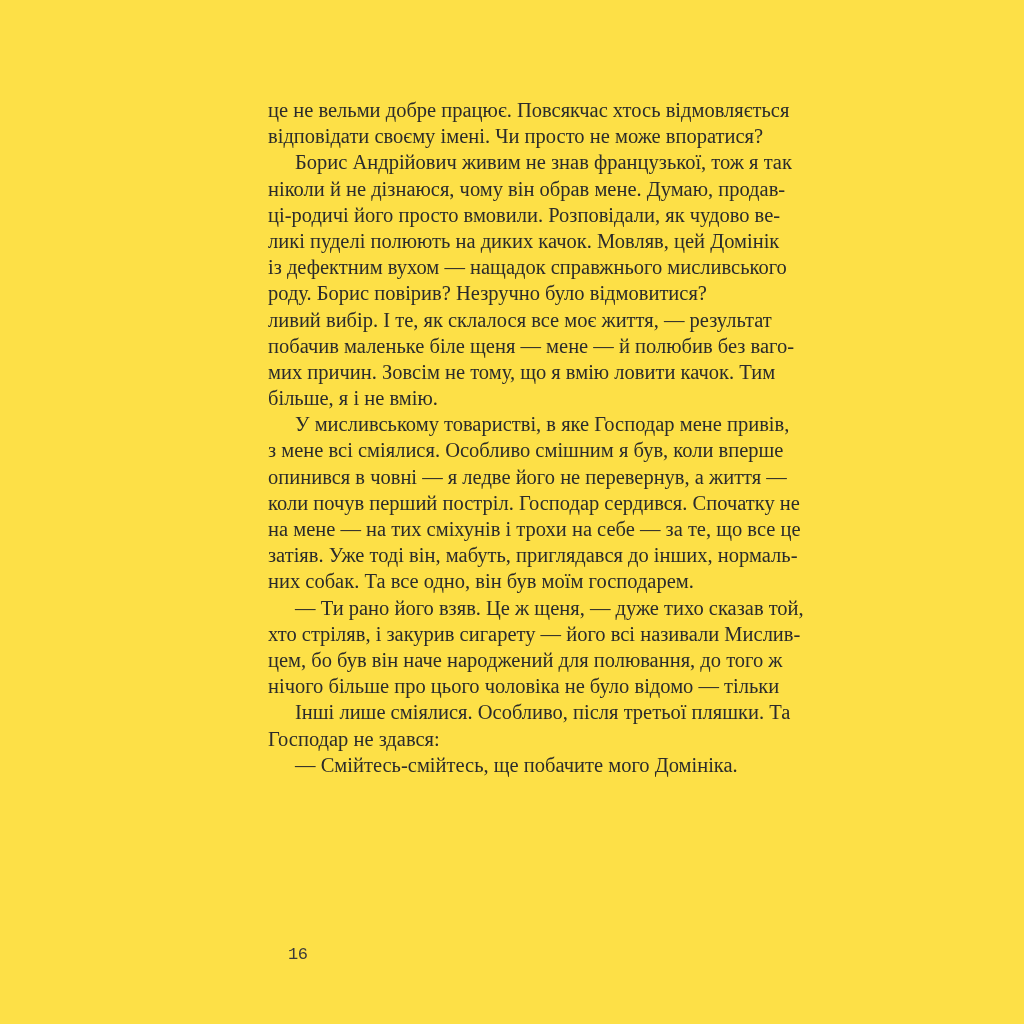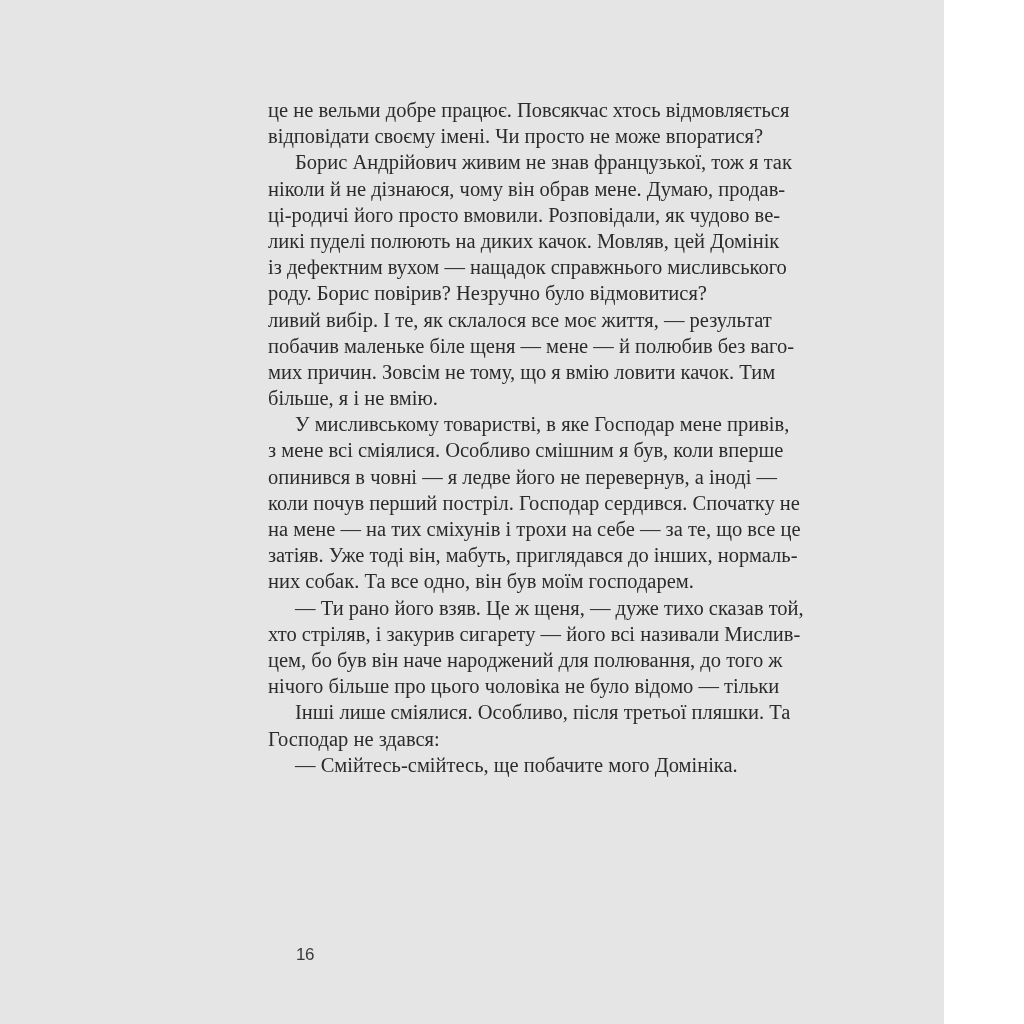--- a/index.html
+++ b/index.html
@@ -9,23 +9,23 @@
     }
     body {
       width: 1024px;
       height: 1024px;
       position: relative;
       overflow: hidden;
     }
     .page {
       position: absolute;
       left: 0; top: 0;
-      width: 944px;
+      width: 1024px;
       height: 1024px;
-      background: #e5e5e5;
+      background: #fde047;
     }
     .text-block {
       position: absolute;
       left: 268px;
       top: 97px;
       width: 499px;
       font-family: "Liberation Serif", "DejaVu Serif", serif;
       font-size: 20.5px;
       line-height: 26.2px;
       color: #2b2b2b;
@@ -38,23 +38,23 @@
       height: 26.2px;
     }
     .line.last {
       text-align-last: left;
     }
     .line.indent {
       padding-left: 27px;
     }
     .page-number {
       position: absolute;
-      left: 296px;
+      left: 288px;
       top: 945px;
-      font-family: Liberation Sans, sans-serif;
+      font-family: Liberation Mono, monospace;
       font-size: 17px;
       color: #3a3a3a;
       letter-spacing: -0.5px;
     }
   </style>
 </head>
 <body>
 
 <div class="page">
   <div class="text-block">
@@ -77,21 +77,21 @@
     <div>
       <span class="line">ливий вибір. І те, як склалося все моє життя, — результат</span>
       <span class="line">побачив маленьке біле щеня — мене — й полюбив без ваго-</span>
       <span class="line">мих причин. Зовсім не тому, що я вмію ловити качок. Тим</span>
       <span class="line last">більше, я і не вмію.</span>
     </div>
 
     <div>
       <span class="line indent">У мисливському товаристві, в яке Господар мене привів,</span>
       <span class="line">з мене всі сміялися. Особливо смішним я був, коли вперше</span>
-      <span class="line">опинився в човні — я ледве його не перевернув, а іноді —</span>
+      <span class="line">опинився в човні — я ледве його не перевернув, а життя —</span>
       <span class="line">коли почув перший постріл. Господар сердився. Спочатку не</span>
       <span class="line">на мене — на тих сміхунів і трохи на себе — за те, що все це</span>
       <span class="line">затіяв. Уже тоді він, мабуть, приглядався до інших, нормаль-</span>
       <span class="line last">них собак. Та все одно, він був моїм господарем.</span>
     </div>
 
     <div>
       <span class="line indent">— Ти рано його взяв. Це ж щеня, — дуже тихо сказав той,</span>
       <span class="line">хто стріляв, і закурив сигарету — його всі називали Мислив-</span>
       <span class="line">цем, бо був він наче народжений для полювання, до того ж</span>

